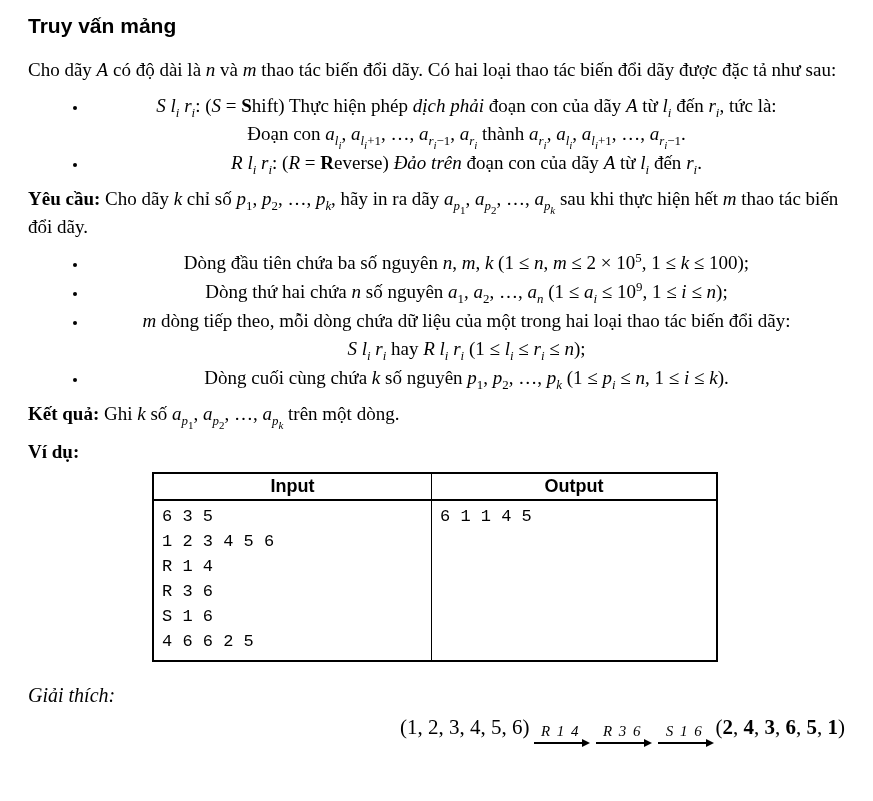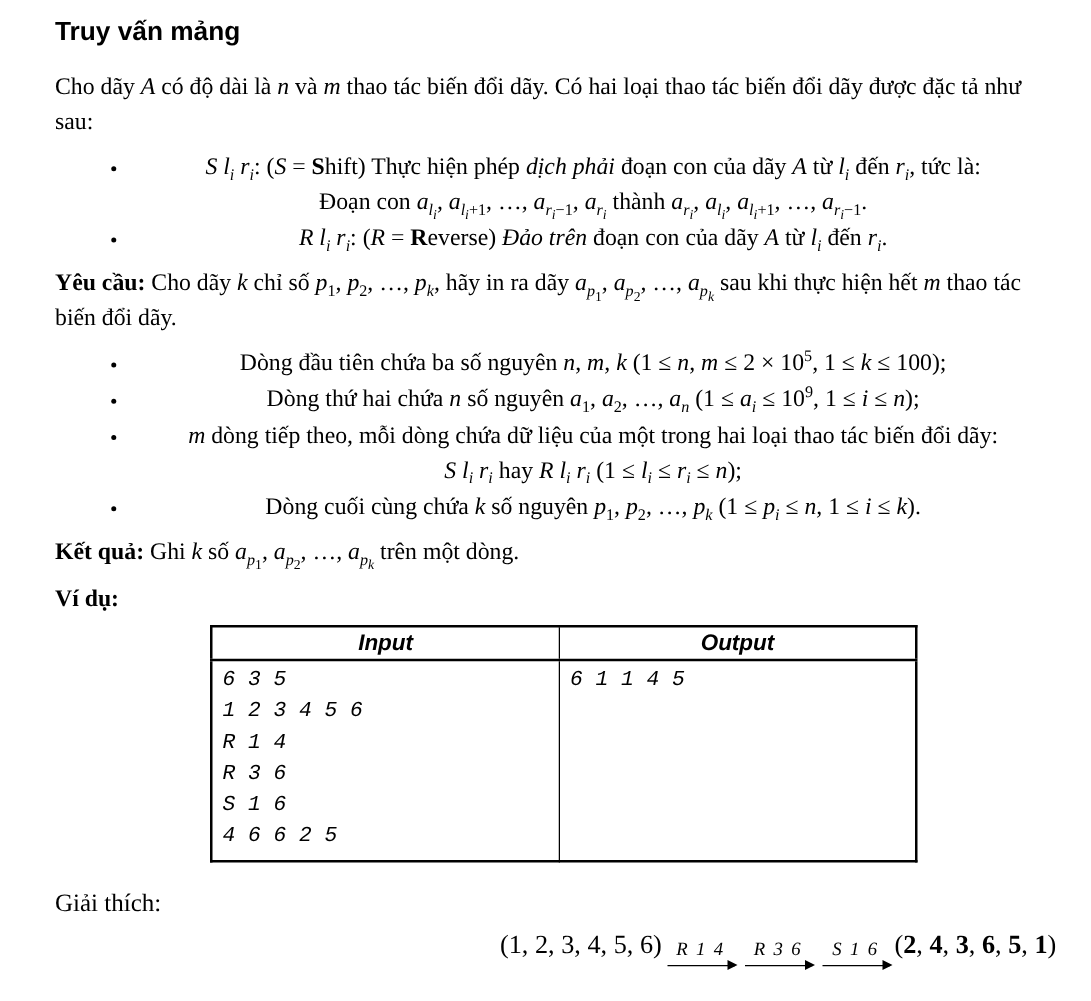--- a/index.html
+++ b/index.html
@@ -2,21 +2,21 @@
 <html><head>
 <meta charset="utf-8">
 <style>
   html,body{margin:0;padding:0;}
   body{
     width:873px;height:801px;overflow:hidden;
     background:#ffffff;color:#000000;
     font-family:"Liberation Serif",serif;
     font-size:19px;
   }
-  .page{padding:12px 28px 0 44px;}
+  .page{padding:12px 28px 0 28px;}
   h1.title{
     font-family:"Liberation Sans",sans-serif;
     font-size:21px;font-weight:bold;
     margin:2px 0 18px 0;
   }
   p.body{margin:0 0 8px 0;line-height:1.48;}
   p.sect{margin:10px 0 6px 0;line-height:1.48;}
   .lbl{font-weight:bold;}
   ul.blist{margin:4px 0 8px 0;padding-left:60px;list-style-type:disc;text-align:center;}
   ul.blist li{line-height:1.47;margin:1px 0;}
@@ -24,38 +24,37 @@
   sub{font-size:0.68em;line-height:0;}
   sub sub{font-size:0.85em;}
   sup{font-size:0.68em;line-height:0;}
 
   
   table.ex{
     border-collapse:collapse;
     margin:2px 0 8px 124px;
     table-layout:fixed;
     border:2px solid #000;
-    font-style:italic;
   }
   table.ex th{
     font-family:"Liberation Sans",sans-serif;
     font-size:18px;font-weight:bold;text-align:center;
     padding:2px 6px;border-bottom:2px solid #000;
   }
   table.ex th.col-in{width:265px;}
   table.ex th.col-out{width:272px;}
   table.ex th + th, table.ex td + td{border-left:1px solid #000;}
   table.ex td{vertical-align:top;padding:3px 8px 6px 8px;height:148px;}
   table.ex pre{
     margin:0;
     font-family:"Liberation Mono",monospace;
     font-size:17px;line-height:25px;
   }
 
-  .expl-label{font-size:20px;margin:22px 0 8px 0;}
+  .expl-label{font-style:italic;font-size:20px;margin:22px 0 8px 0;}
   .mathline{
     text-align:right;font-size:21px;margin:2px 0 0 0;
     white-space:nowrap;
   }
   .mathline .seq b{font-weight:bold;}
   .xarrow{
     display:inline-flex;flex-direction:column;align-items:center;
     margin:0 4px;vertical-align:-2px;
   }
   .xarrow .lab{

